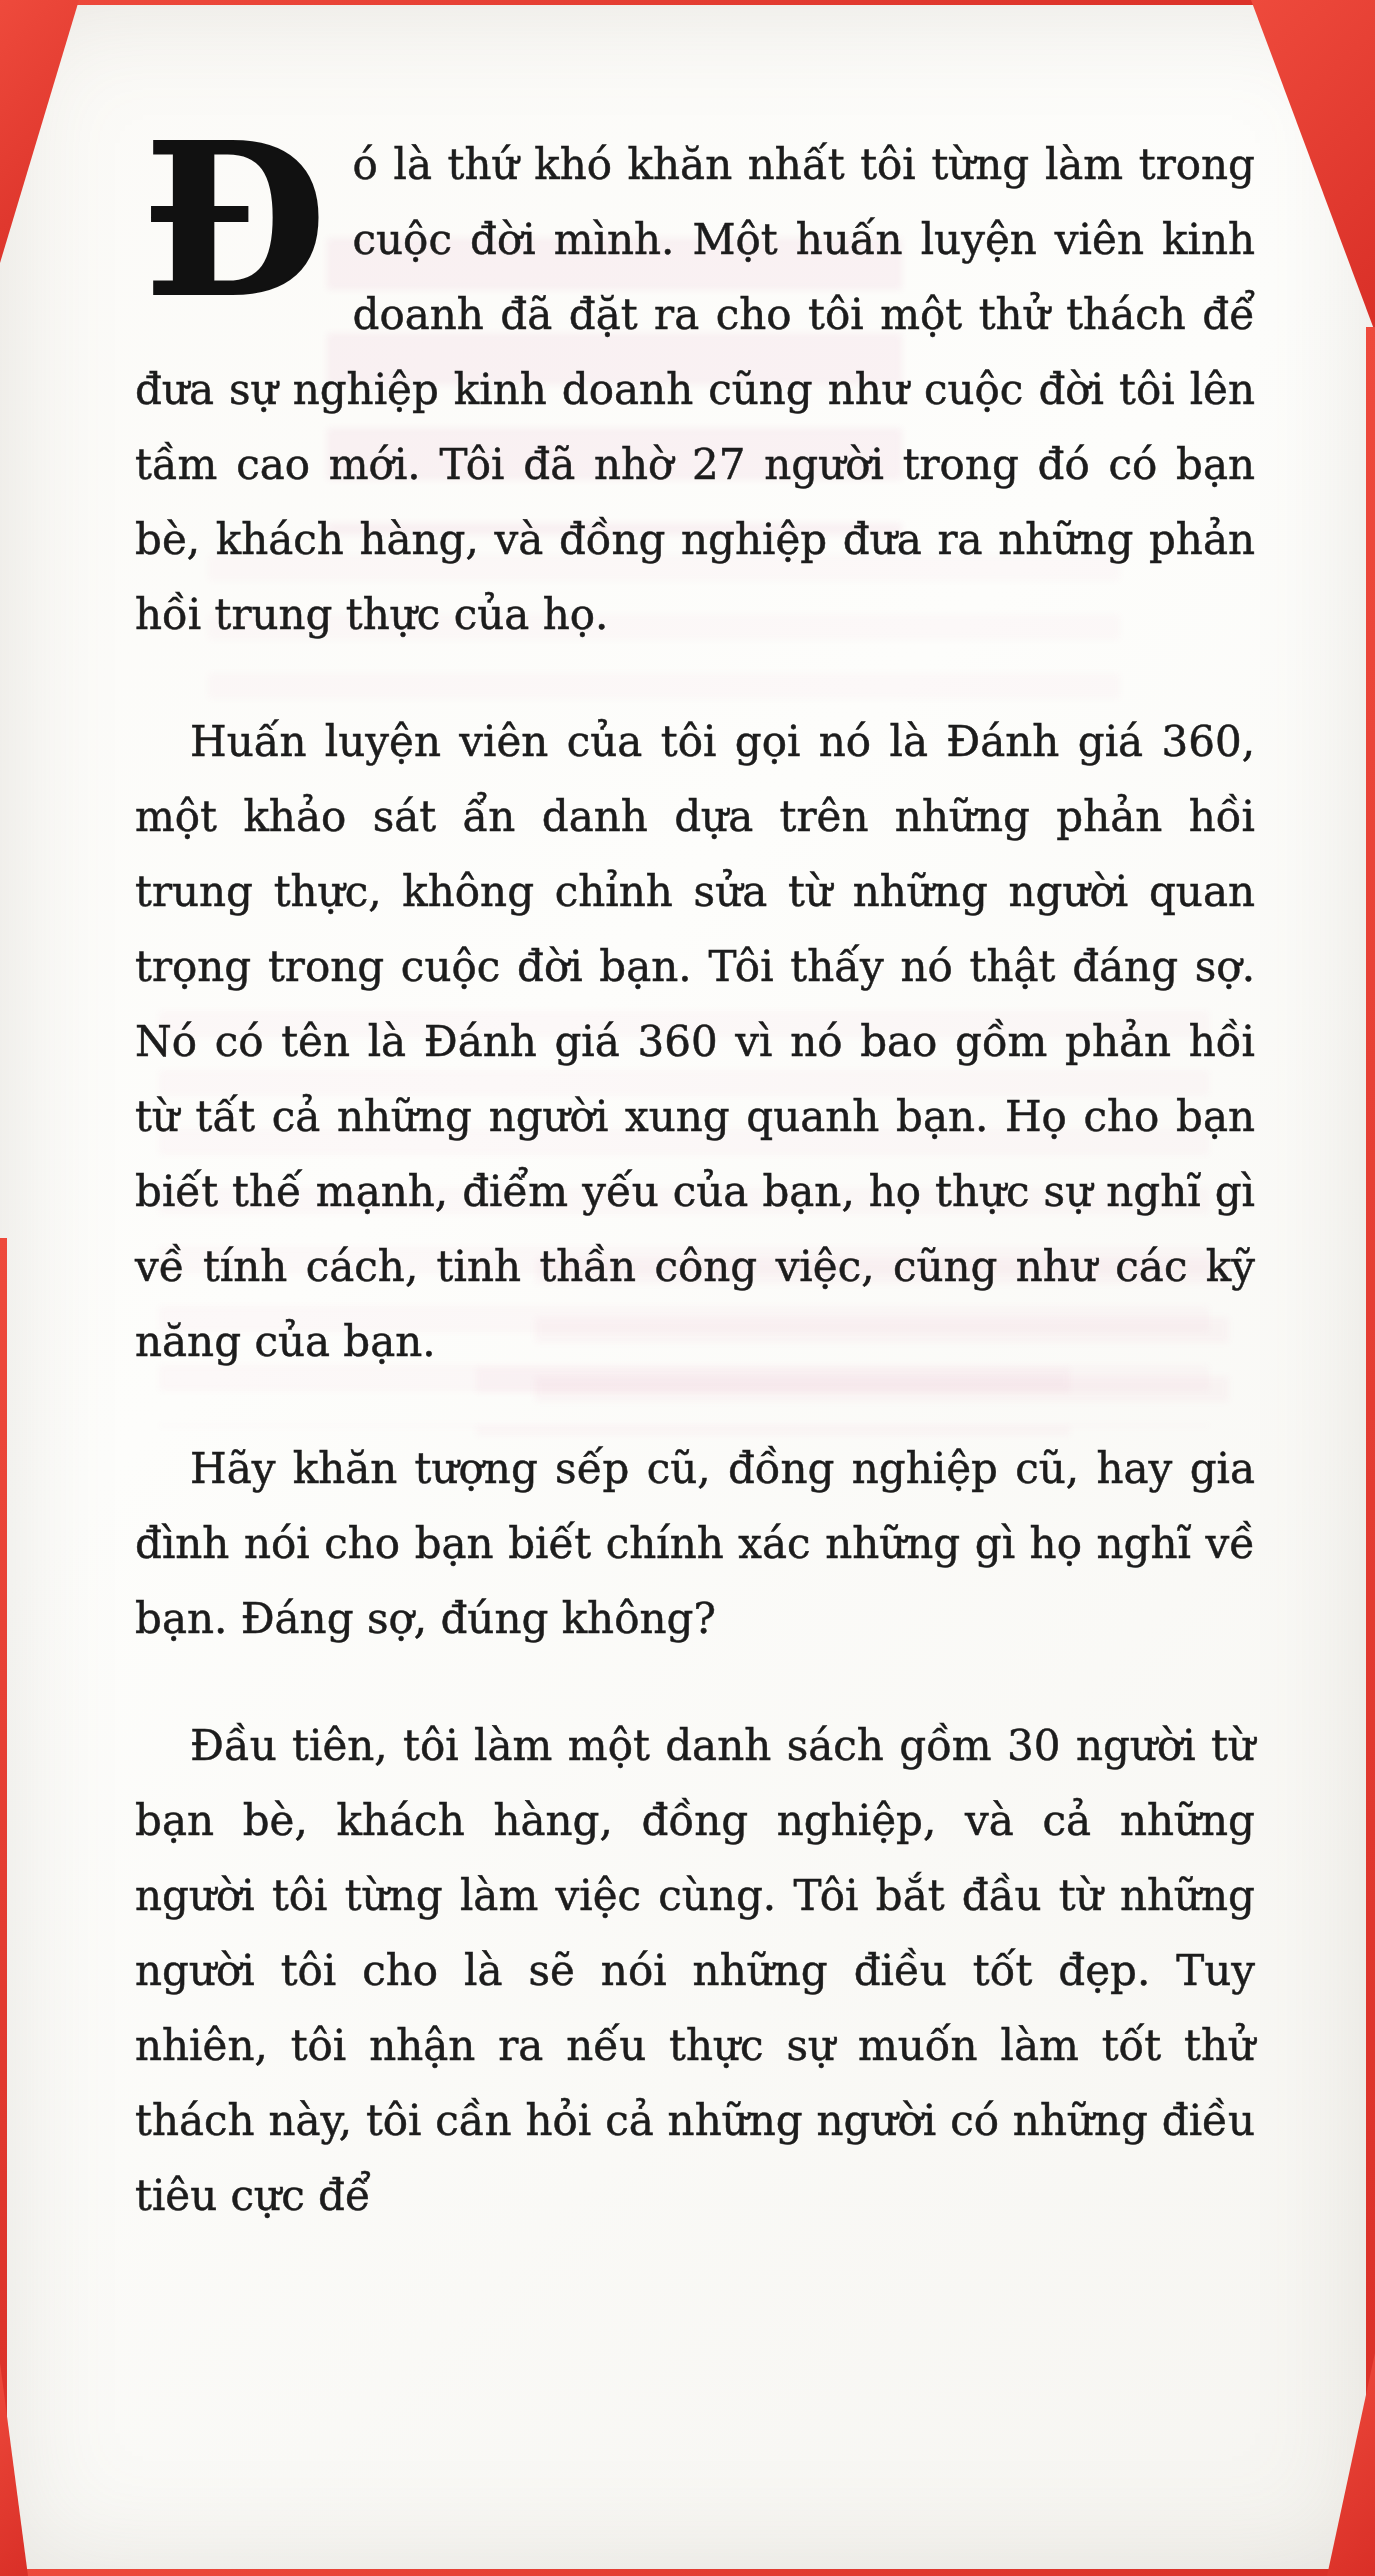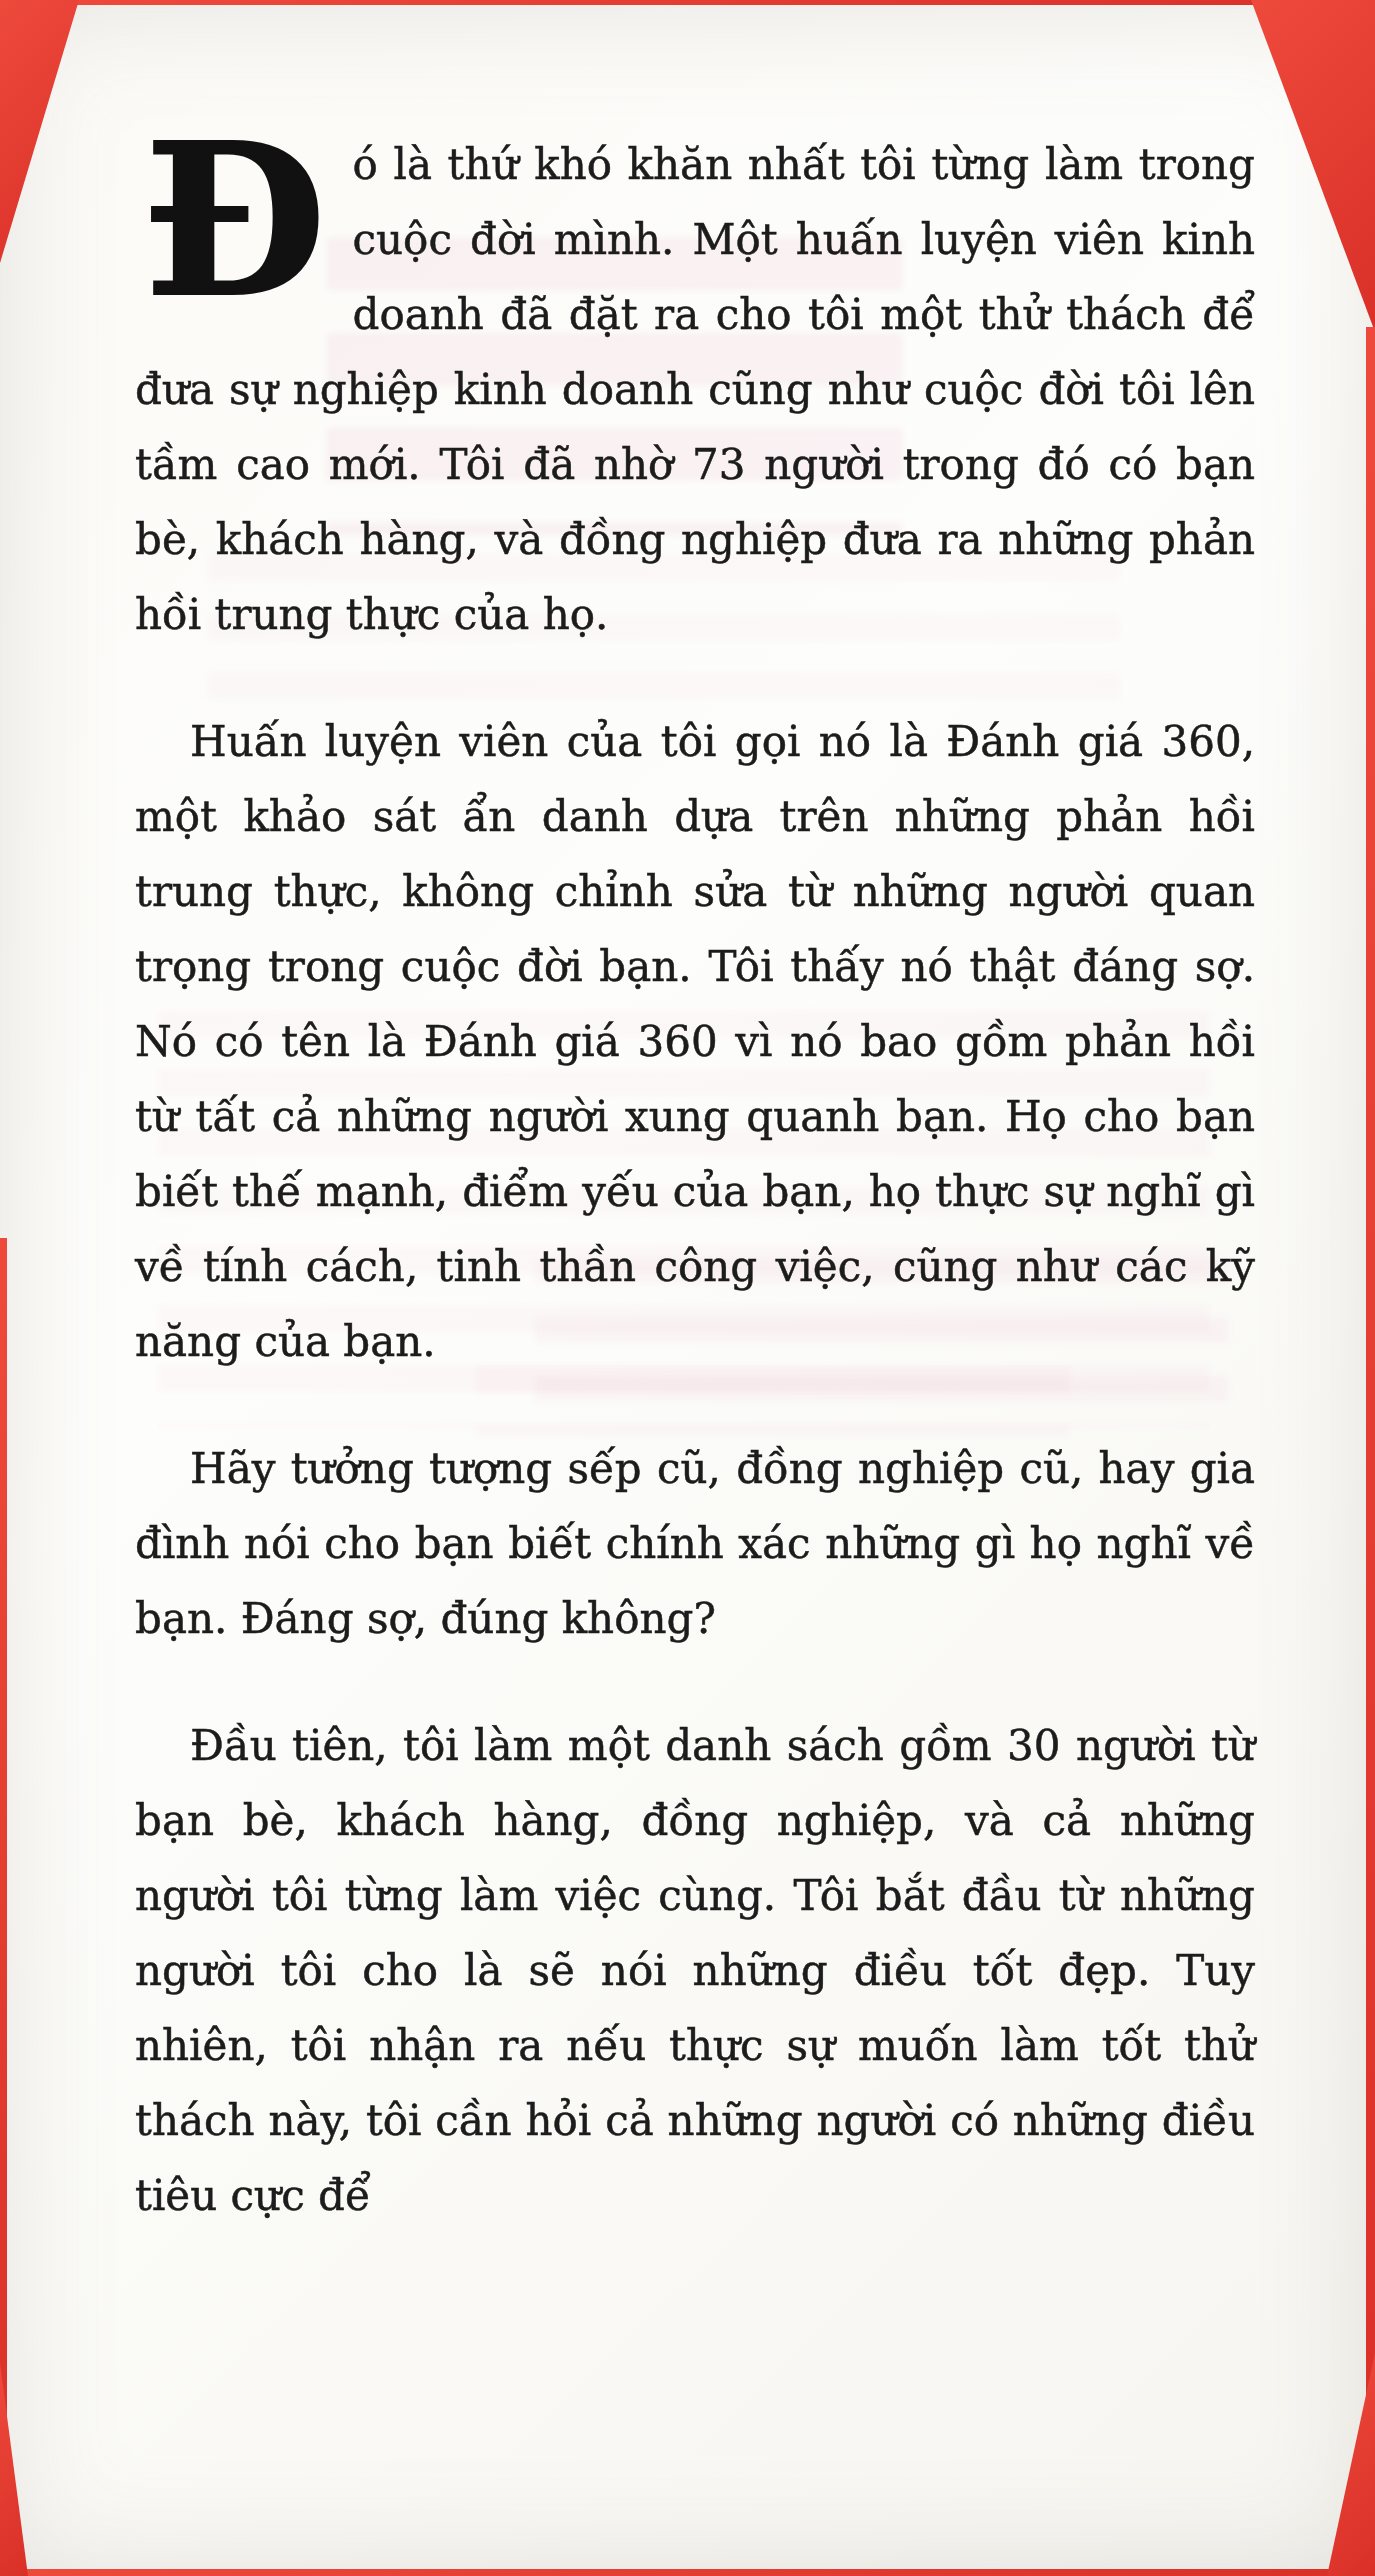--- a/index.html
+++ b/index.html
@@ -90,21 +90,21 @@
   <div class="edge edge-br"></div>
 
   <div class="smudge smudge-title"></div>
   <div class="smudge smudge-sub"></div>
   <div class="smudge smudge-mid"></div>
   <div class="smudge smudge-low"></div>
   <div class="smudge smudge-bottom"></div>
 
   <div class="content">
     <p class="para para-first">
-      <span class="dropcap">Đ</span><span>ó là thứ khó khăn nhất tôi từng làm trong cuộc đời mình. Một huấn luyện viên kinh doanh đã đặt ra cho tôi một thử thách để đưa sự nghiệp kinh doanh cũng như cuộc đời tôi lên tầm cao mới. Tôi đã nhờ 73 người trong đó có bạn bè, khách hàng, và đồng nghiệp đưa ra những phản hồi trung thực của họ.</span>
+      <span class="dropcap">Đ</span><span>ó là thứ khó khăn nhất tôi từng làm trong cuộc đời mình. Một huấn luyện viên kinh doanh đã đặt ra cho tôi một thử thách để đưa sự nghiệp kinh doanh cũng như cuộc đời tôi lên tầm cao mới. Tôi đã nhờ 27 người trong đó có bạn bè, khách hàng, và đồng nghiệp đưa ra những phản hồi trung thực của họ.</span>
     </p>
     <p class="para">Huấn luyện viên của tôi gọi nó là Đánh giá 360, một khảo sát ẩn danh dựa trên những phản hồi trung thực, không chỉnh sửa từ những người quan trọng trong cuộc đời bạn. Tôi thấy nó thật đáng sợ. Nó có tên là Đánh giá 360 vì nó bao gồm phản hồi từ tất cả những người xung quanh bạn. Họ cho bạn biết thế mạnh, điểm yếu của bạn, họ thực sự nghĩ gì về tính cách, tinh thần công việc, cũng như các kỹ năng của bạn.</p>
-    <p class="para">Hãy tưởng tượng sếp cũ, đồng nghiệp cũ, hay gia đình nói cho bạn biết chính xác những gì họ nghĩ về bạn. Đáng sợ, đúng không?</p>
+    <p class="para">Hãy khăn tượng sếp cũ, đồng nghiệp cũ, hay gia đình nói cho bạn biết chính xác những gì họ nghĩ về bạn. Đáng sợ, đúng không?</p>
     <p class="para">Đầu tiên, tôi làm một danh sách gồm 30 người từ bạn bè, khách hàng, đồng nghiệp, và cả những người tôi từng làm việc cùng. Tôi bắt đầu từ những người tôi cho là sẽ nói những điều tốt đẹp. Tuy nhiên, tôi nhận ra nếu thực sự muốn làm tốt thử thách này, tôi cần hỏi cả những người có những điều tiêu cực để</p>
   </div>
 
 </div>
 
 
 </body></html>

